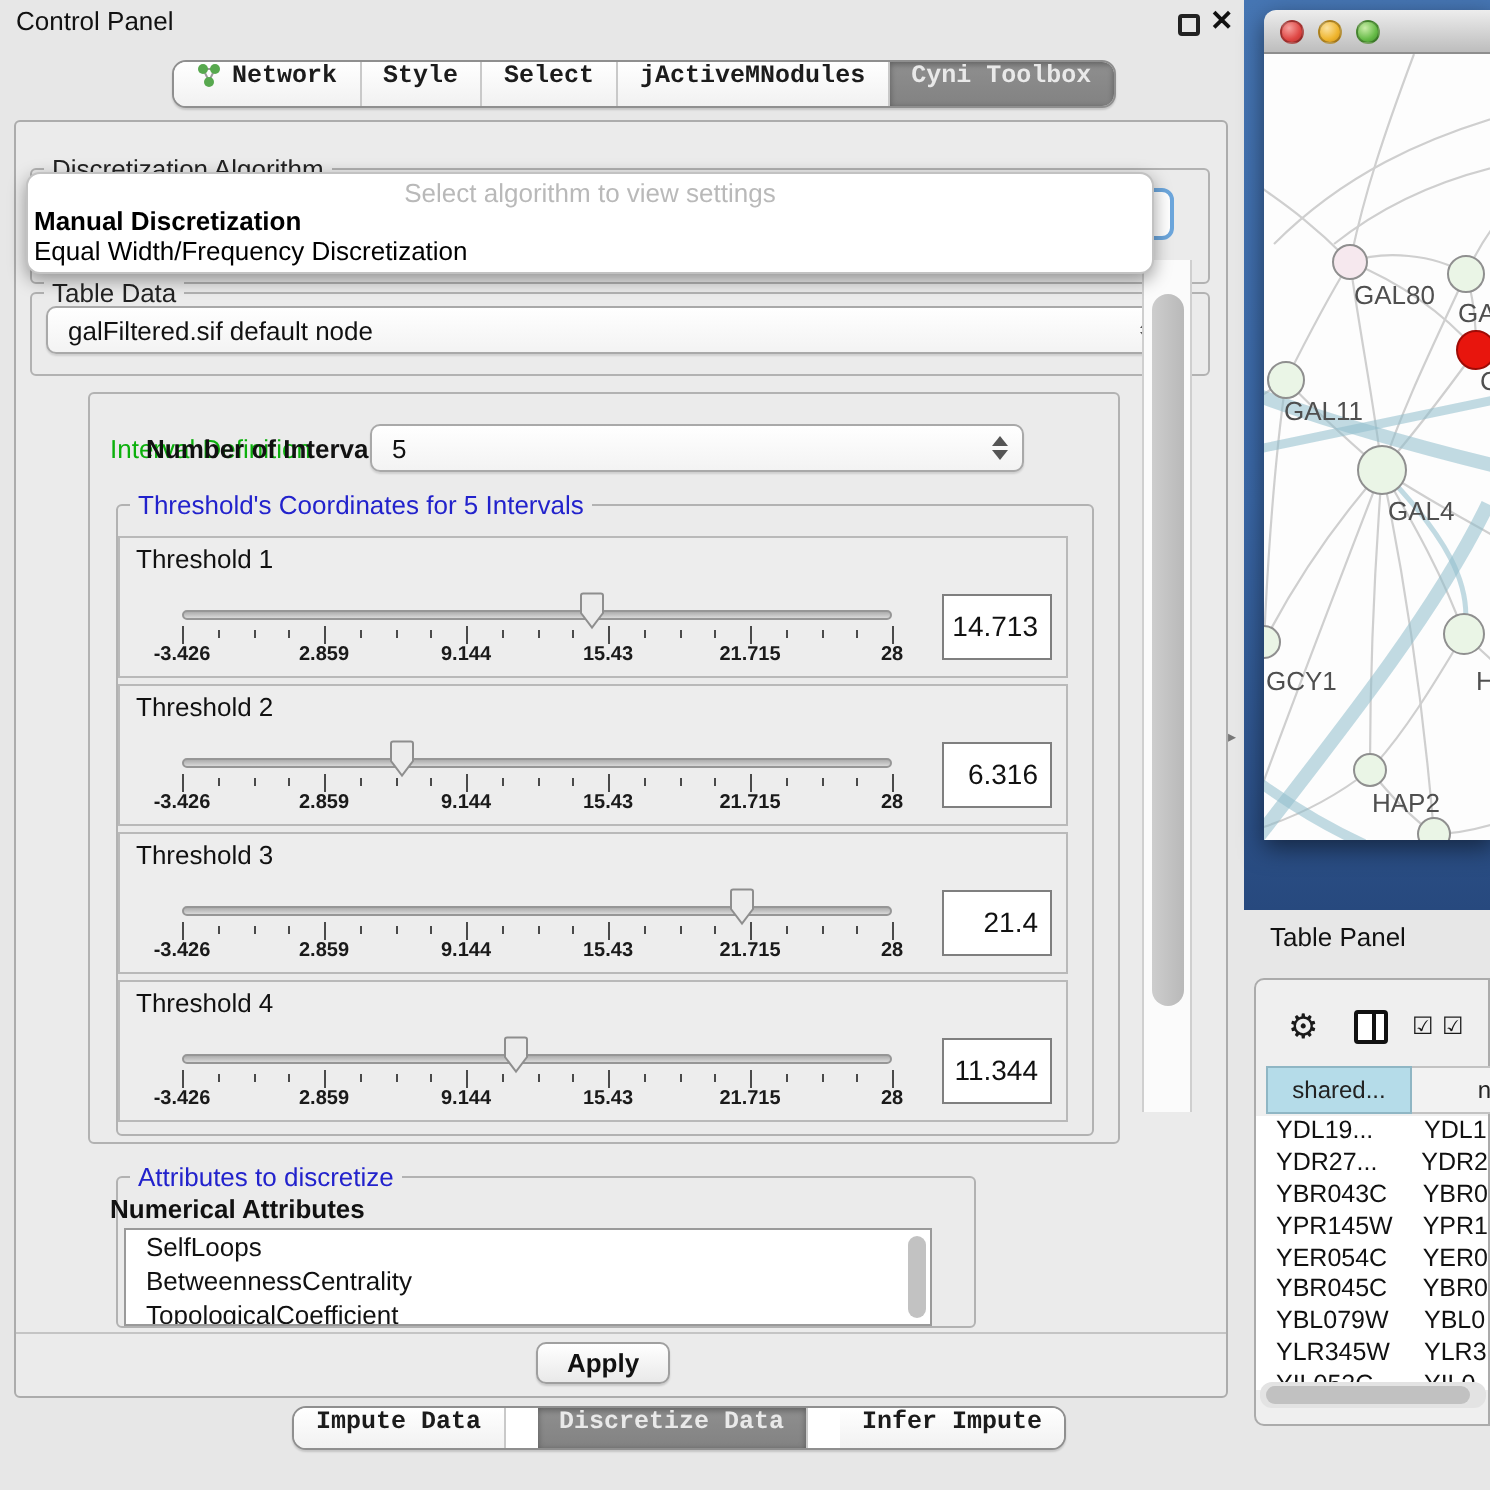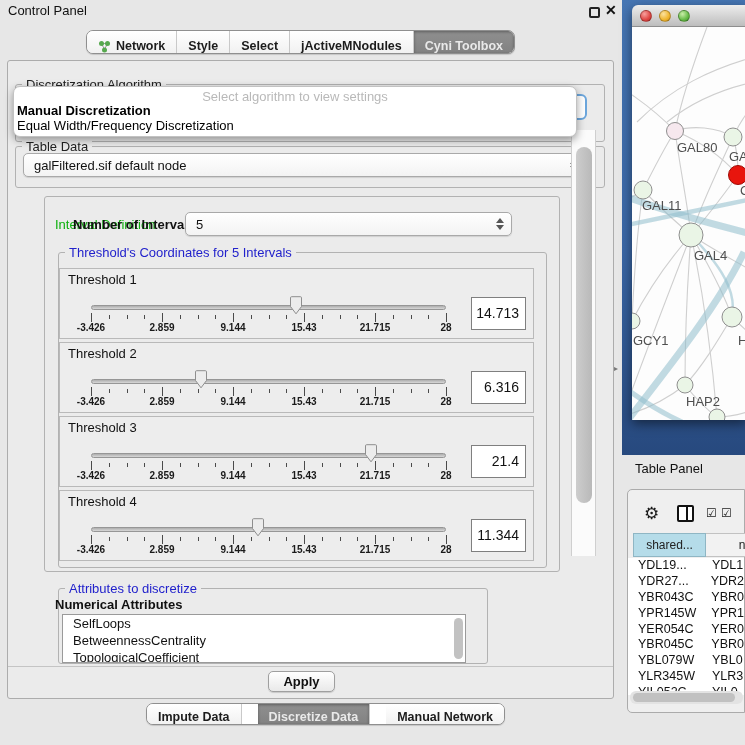--- a/index.html
+++ b/index.html
@@ -9,23 +9,23 @@
   #app *{box-sizing:border-box;}
   .abs{position:absolute;}
 
   
   .cp-title{left:8px;top:3px;font-size:13px;color:#111;}
   .cp-float{left:589px;top:7px;width:11px;height:11px;border:2px solid #222;border-radius:2px;}
   .cp-close{left:605px;top:2px;font-size:14px;font-weight:bold;color:#111;}
 
   .seg{display:flex;border:1px solid #8f8f8f;border-radius:7px;overflow:hidden;
        background:#fff;height:24px;box-shadow:0 1px 1px rgba(0,0,0,0.15);}
-  .seg-item{display:flex;align-items:flex-end;padding:0 11px;font-size:12.5px;font-weight:bold;
+  .seg-item{display:flex;align-items:flex-start;padding:0 11px;font-size:12.5px;font-weight:bold;
             color:#1c1c1c;background:linear-gradient(#ffffff,#f1f1f1);white-space:nowrap;
-            border-right:1px solid #c9c9c9;}
+            border-right:1px solid #c9c9c9;font-family:Liberation Mono, monospace;}
   .seg-item:last-child{border-right:none;}
   .seg-item.selected{background:linear-gradient(#8f8f8f,#828282);color:#e9e9e9;
             box-shadow:inset 0 1px 3px rgba(0,0,0,0.35);}
   .seg-item .tabicon{margin-right:5px;display:inline-flex;}
 
   .content-panel{left:7px;top:60px;width:607px;height:639px;background:#EBEBEB;
                  border:1px solid #ACACAC;border-radius:3px;}
 
   .group{position:absolute;border:1px solid #B2B2B2;border-radius:3px;}
   .group-label{position:absolute;top:-8px;left:6px;background:#EBEBEB;padding:0 4px;
@@ -370,21 +370,21 @@
   </div>
 
   <div class="abs seg" style="left:146px;top:703px;height:22px;gap:16px;" id="bottom-tabs">
       <div class="seg-item">
         <span>Impute Data</span>
       </div>
       <div class="seg-item selected">
         <span>Discretize Data</span>
       </div>
       <div class="seg-item">
-        <span>Manual Network</span>
+        <span>Infer Impute</span>
       </div>
     </div>
 
   <div class="abs splitter-grip">▸</div>
 
   <div class="abs desktop"></div>
 
   <div class="abs net-window">
     <div class="net-titlebar">
       <span class="tl" style="left:8px;background:radial-gradient(circle at 35% 30%,#F7A19E,#DF4744 60%,#B02E2C);"></span>

